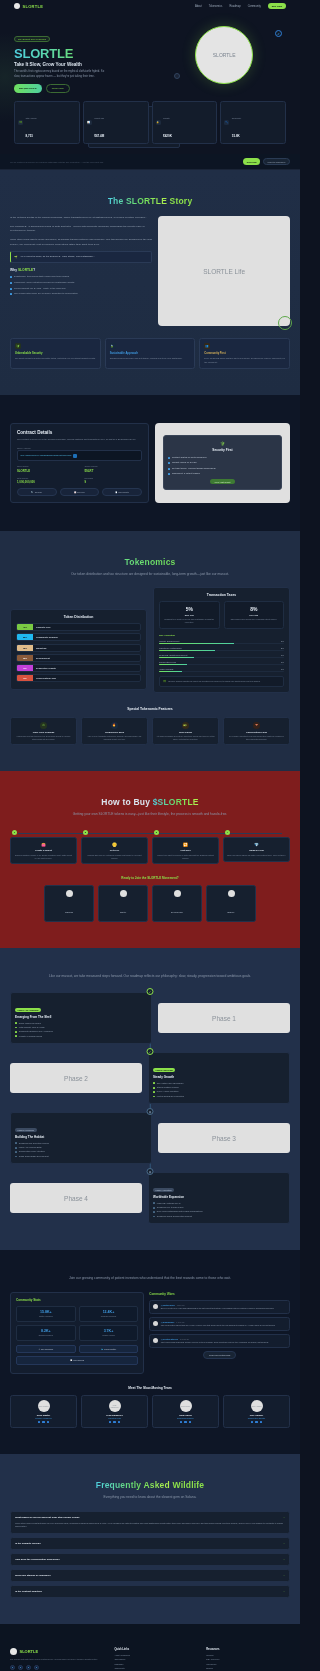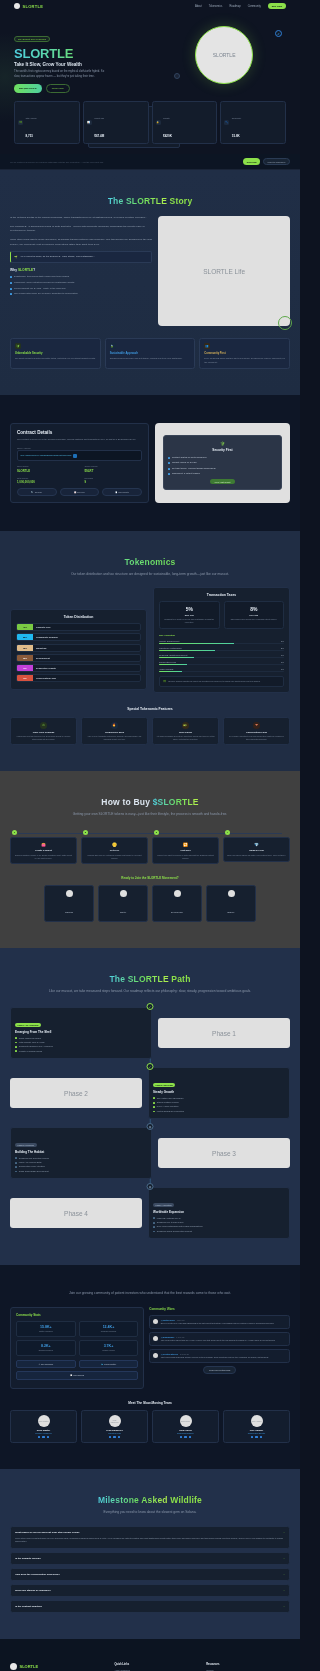--- a/index.html
+++ b/index.html
@@ -127,21 +127,21 @@
 
   
   .spec-t{text-align:center;font-size:3.4px;font-weight:bold;color:#e6edf5;margin:14px 0 6px}
   .spec{display:flex;gap:4px}
   .spec .s{flex:1;background:#16202f;border:0.4px solid #223049;border-radius:2.5px;padding:4px 3px;text-align:center}
   .spec .si{width:7px;height:7px;border-radius:50%;margin:0 auto 2.5px;display:flex;align-items:center;justify-content:center;font-size:3.2px}
   .spec h5{font-size:2.3px;color:#dbe4ee;margin-bottom:1.5px}
   .spec p{font-size:1.7px;color:#7a879a;line-height:1.6}
 
   
-  #buy{background:#404040;padding:14px 10px}
+  #buy{background:#7f1d1d;padding:14px 10px}
   .steps{display:flex;gap:4px;margin-top:12px;position:relative}
   .steps:before{content:"";position:absolute;left:8px;right:8px;top:3px;height:0.4px;background:#2a3a56}
   .step{flex:1;position:relative;padding-top:7px}
   .step .num{position:absolute;left:2px;top:0;width:5px;height:5px;border-radius:50%;background:#8ce04a;color:#0d2010;font-size:2.4px;font-weight:bold;display:flex;align-items:center;justify-content:center;z-index:2}
   .step .bx{background:#16202f;border:0.4px solid #223049;border-radius:2.5px;padding:4px 3px;text-align:center}
   .step .i{font-size:4px;color:#3f9ae0;margin-bottom:2px}
   .step h5{font-size:2.4px;color:#dbe4ee;margin-bottom:2px}
   .step p{font-size:1.7px;color:#78869a;line-height:1.6}
   .ready{text-align:center;font-size:3px;font-weight:bold;color:#8ce04a;margin:12px 0 5px}
   .plats{display:flex;gap:4px;justify-content:center}
@@ -587,21 +587,20 @@
         <div class="plat"><div class="c"></div><span>Raydium</span></div>
         <div class="plat"><div class="c"></div><span>Jupiter</span></div>
         <div class="plat"><div class="c"></div><span>Dexscreener</span></div>
         <div class="plat"><div class="c"></div><span>Birdeye</span></div>
       </div>
     </div>
   </section>
 
   <section id="roadmap">
     <div class="container">
-      <div class="h2"><span class="grad">The SLORTLE </span><span style="color:#8ce04a">Path</span></div>
       <p class="sub">Like our mascot, we take measured steps forward. Our roadmap reflects our philosophy: slow, steady, progression toward ambitious goals.</p>
       <div class="rm">
 
         <div class="rrow">
           <span class="rdot">✓</span>
           <div class="rcard">
             <span class="rph">Phase 1: The Awakening</span>
             <h4>Emerging From The Shell</h4>
             <ul>
                 <li>
@@ -804,21 +803,21 @@
               <i></i>
               <i></i>
             </div>
           </div>
       </div>
     </div>
   </section>
 
   <section id="faq">
     <div class="container">
-      <div class="h2"><span class="grad">Milestone Asked </span><span style="color:#8ce04a">Wildlife</span></div>
+      <div class="h2"><span class="grad">Frequently Asked </span><span style="color:#8ce04a">Wildlife</span></div>
       <p class="sub">Everything you need to know about the slowest gem on Solana.</p>
       <div class="faq-l">
         <div class="fq">
           <div class="q">
               <h5>What makes SLORTLE different from other meme coins?</h5>
               <span class="ch">⌄</span>
             </div>
           <p class="a">Unlike other meme coins that focus on hype and quick gains, SLORTLE embraces slowness as a virtue. We're designed for patient investors who want sustainable growth rather than pump and dump schemes. Our tokenomics reward long-term holders, and we have a real mission to contribute to wildlife conservation.</p>
         </div>
         <div class="fq">

